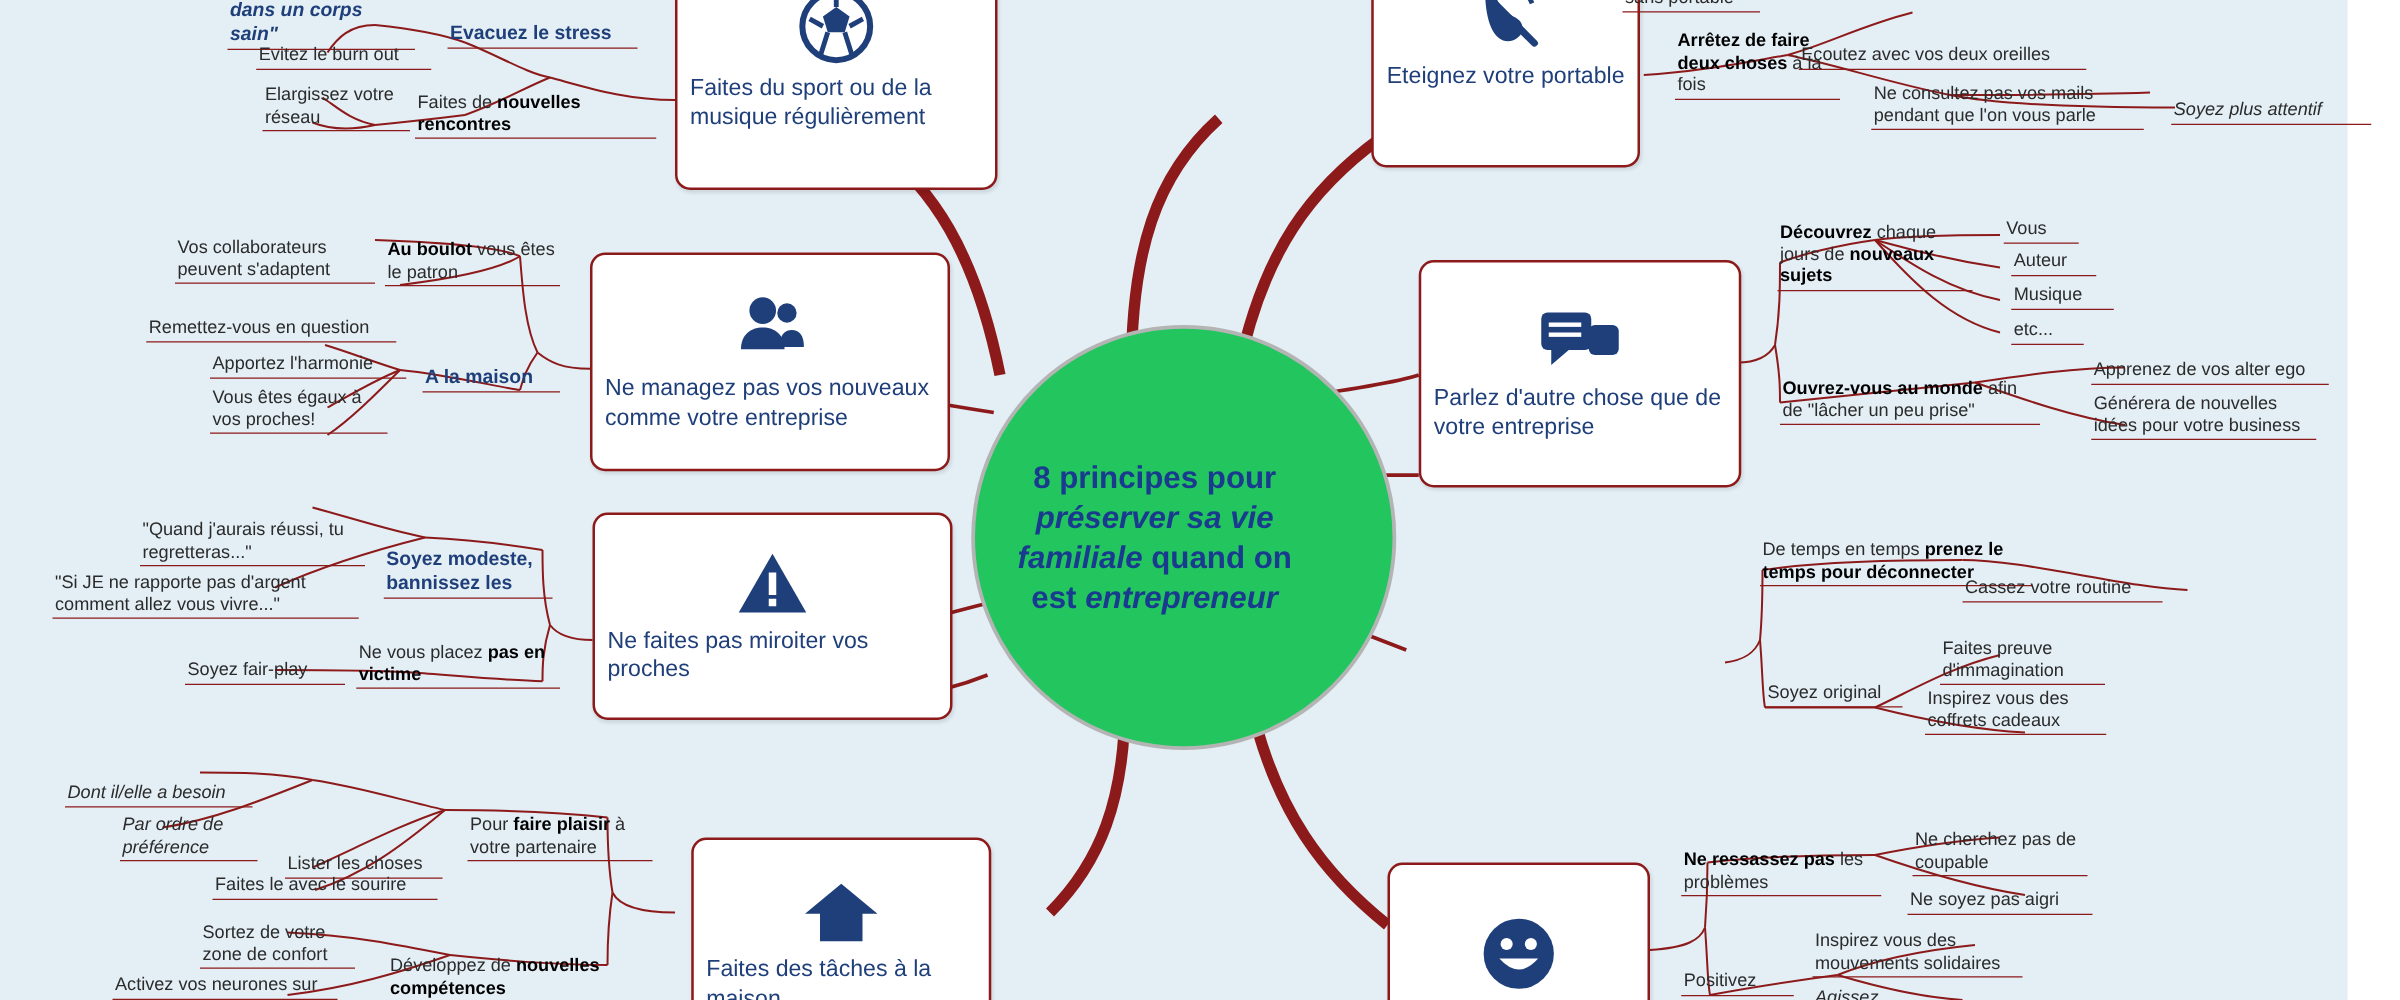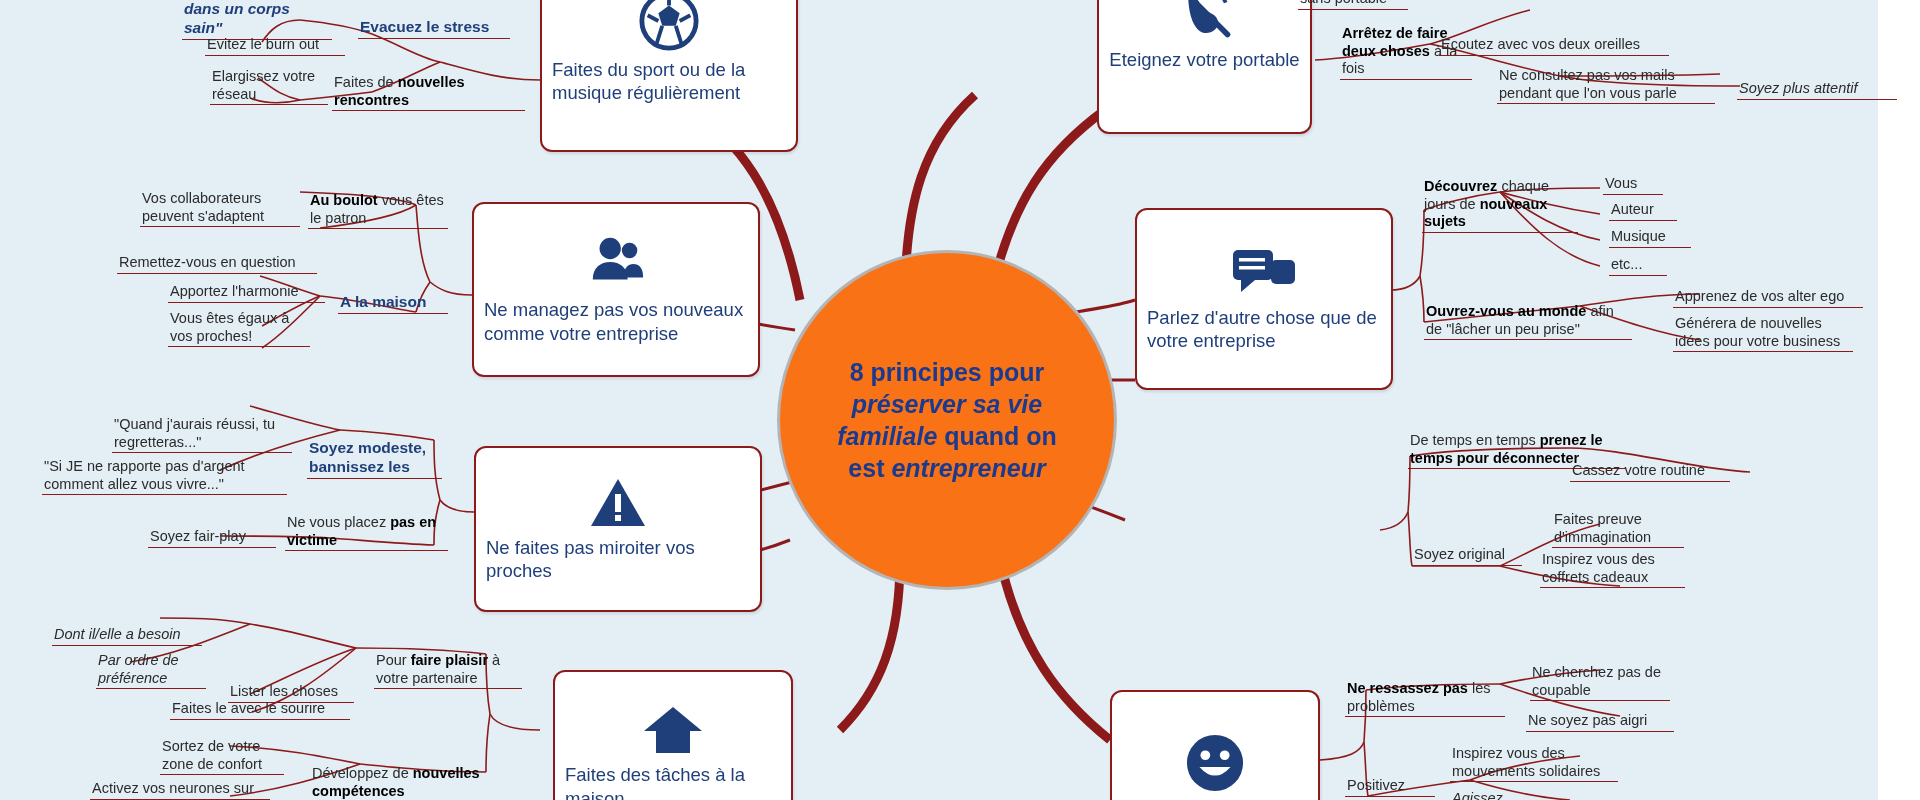--- a/index.html
+++ b/index.html
@@ -29,28 +29,27 @@
   }
   svg.branches {
     position: absolute;
     left: 0; top: 0;
     width: 1920px; height: 800px;
     pointer-events: none;
   }
   
   #center-node {
     position: absolute;
-    left: 777px; top: 250px;
+    left: 777px; top: 260px;
     width: 340px; height: 340px;
     border-radius: 50%;
-    background: #f97316;
+    background: #22c55e;
     border: 3px solid #b4b4b4;
     display: flex;
     align-items: center;
-    justify-content: center;
     text-align: center;
     box-sizing: border-box;
   }
   #center-node .ct {
     font-size: 25px;
     line-height: 1.28;
     color: #1a3a8f;
     font-weight: bold;
     padding: 0 34px;
   }
@@ -263,21 +262,21 @@
         <rect x="2" y="4" width="40" height="30" rx="5" fill="#1f3f7a"></rect>
         <polygon points="10,32 10,46 24,34" fill="#1f3f7a"></polygon>
         <rect x="40" y="14" width="24" height="24" rx="5" fill="#1f3f7a"></rect>
         <rect x="8" y="12" width="26" height="3.5" fill="#ffffff"></rect>
         <rect x="8" y="20" width="26" height="3.5" fill="#ffffff"></rect>
       </svg>
     </div>
     <div class="label">Parlez d'autre chose que de votre entreprise</div>
   </div>
 
-  <div class="topic" style="left:474px; top:446px; width:288px; height:166px;">
+  <div class="topic" style="left:474px; top:410px; width:288px; height:166px;">
     <div class="icon">
       <svg width="58" height="54" viewBox="0 0 58 54">
         <polygon points="29,3 56,50 2,50" fill="#1f3f7a"></polygon>
         <rect x="26" y="18" width="6" height="18" fill="#ffffff"></rect>
         <rect x="26" y="39" width="6" height="6" fill="#ffffff"></rect>
       </svg>
     </div>
     <div class="label">Ne faites pas miroiter vos proches</div>
   </div>
 

